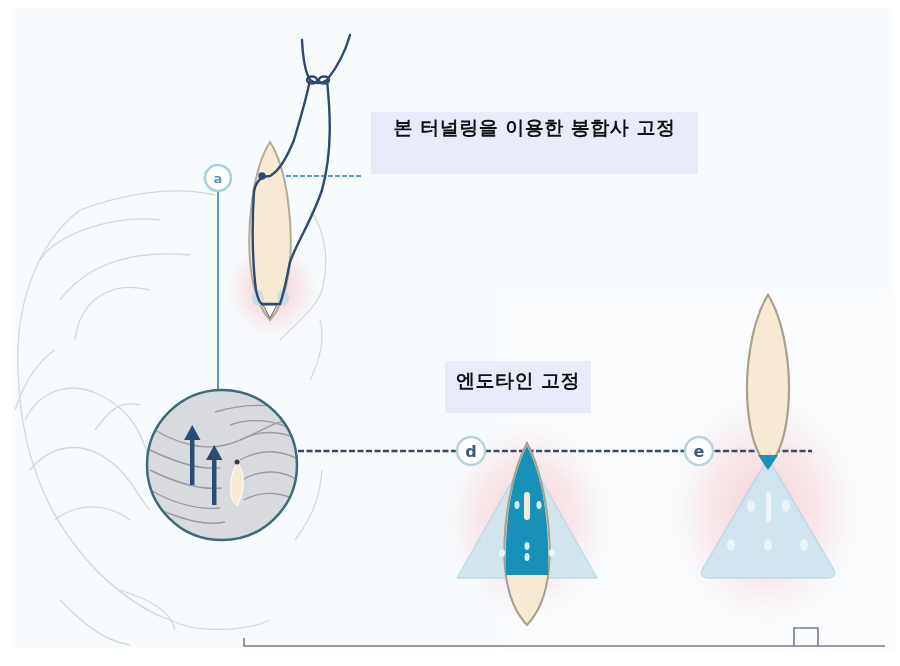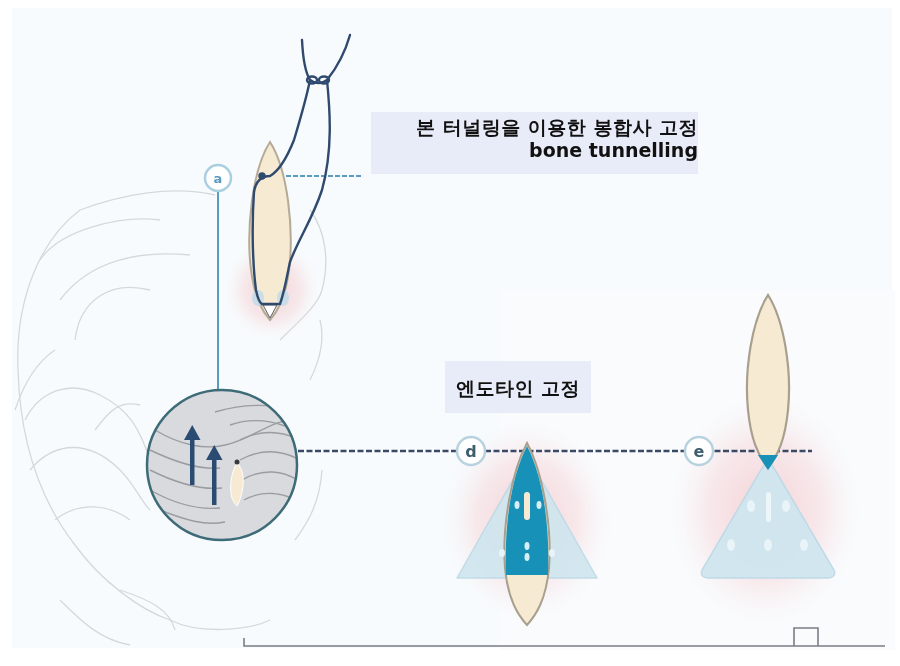--- a/index.html
+++ b/index.html
@@ -4,22 +4,22 @@
 <style>
   html, body { margin: 0; padding: 0; }
   body { width: 900px; height: 666px; background: #ffffff; position: relative; overflow: hidden;
          font-family: "DejaVu Sans", "Liberation Sans", sans-serif; }
   .canvas { position: absolute; left: 0; top: 0; width: 900px; height: 666px; }
   .bgpanel { position: absolute; left: 12px; top: 8px; width: 880px; height: 640px; background: #f7fbfd; }
   .bgpanel2 { position: absolute; left: 500px; top: 290px; width: 395px; height: 360px; background: #f9fbfd; }
   .label { position: absolute; background: #e8ecf8; color: #111; text-align: center; font-weight: bold; line-height: 1.2; }
   .label .ko { display: block; font-size: 19px; letter-spacing: 0.5px; }
   .label .en { display: block; font-size: 19px; }
-  .label-bone { left: 371px; top: 112px; width: 327px; height: 62px; padding-top: 4px; box-sizing: border-box; text-align: right; }
-  .label-endo { left: 445px; top: 361px; width: 146px; height: 52px; padding-top: 16px; box-sizing: border-box; }
+  .label-bone { left: 371px; top: 112px; width: 327px; height: 62px; padding-top: 4px; box-sizing: border-box; }
+  .label-endo { left: 445px; top: 361px; width: 146px; height: 52px; padding-top: 8px; box-sizing: border-box; }
   svg { position: absolute; left: 0; top: 0; }
   .marker-text { font-family: "DejaVu Sans", sans-serif; font-weight: bold; }
 </style>
 </head>
 <body>
 
 <div class="canvas">
   <div class="bgpanel"></div>
   <div class="bgpanel2"></div>
 
@@ -149,18 +149,17 @@
     </g>
 
     <g fill="none" stroke="#7a7e84" stroke-width="1.6">
       <path d="M244,638 L244,646 L885,646"></path>
       <path d="M794,646 L794,628 L818,628 L818,646"></path>
     </g>
   </svg>
 
   <div class="label label-bone">
     <span class="ko">본 터널링을 이용한 봉합사 고정</span>
-    <span class="en">bone tunnelling</span>
   </div>
   <div class="label label-endo">
     <span class="ko">엔도타인 고정</span>
   </div>
 </div>
 
 </body></html>

